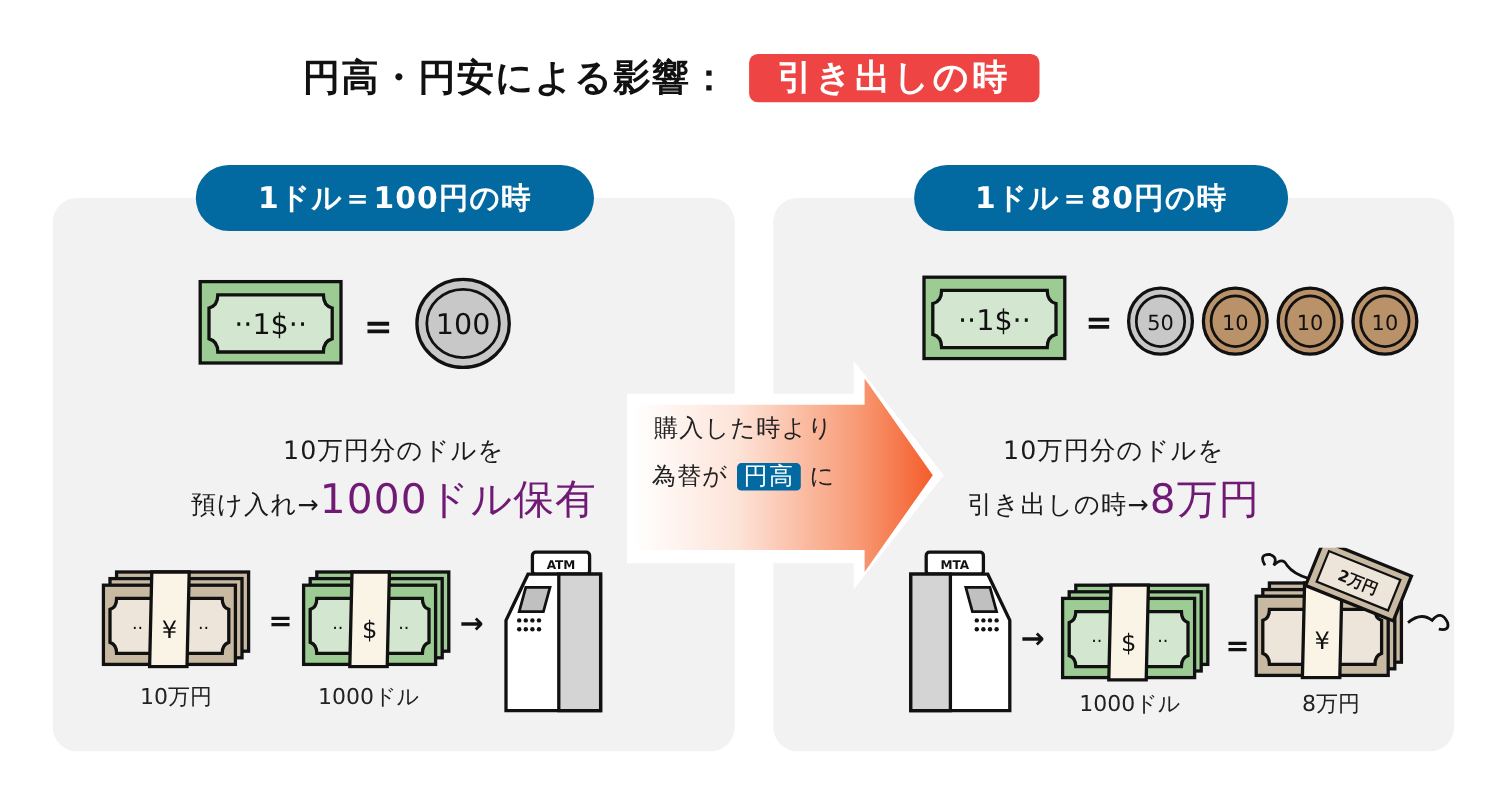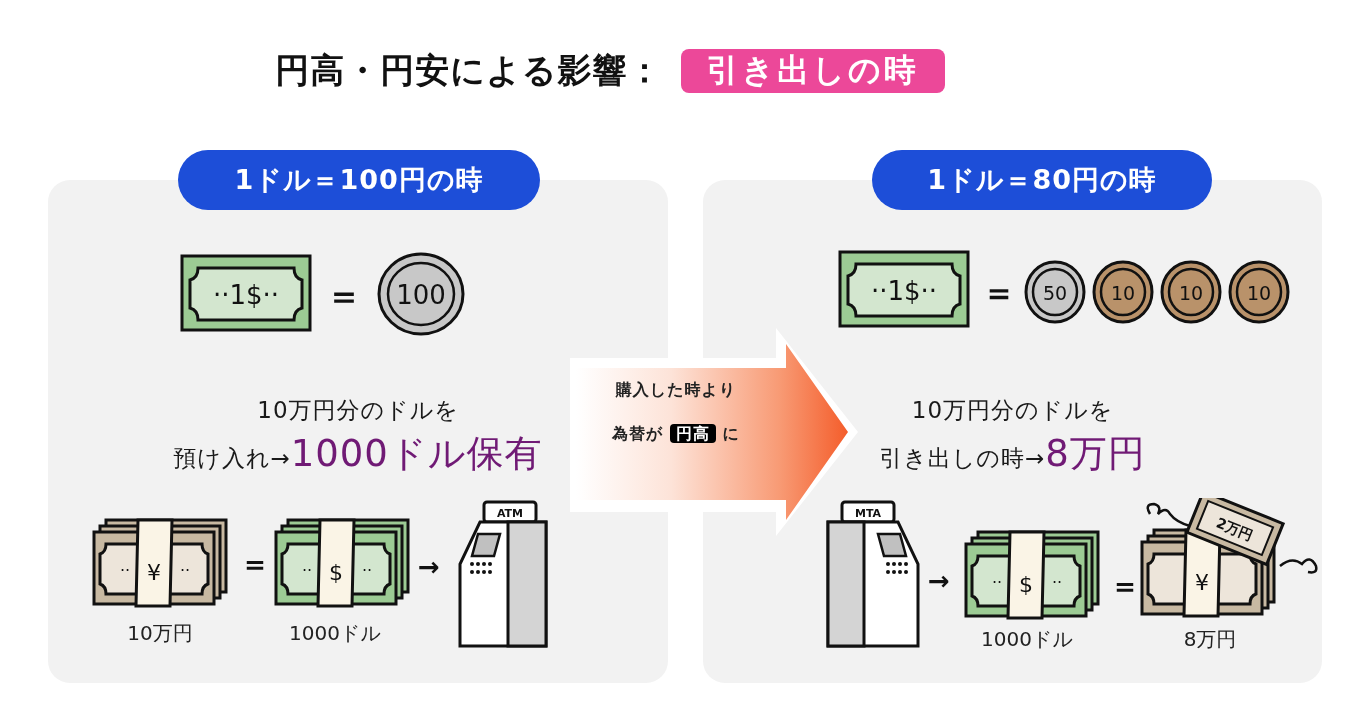--- a/index.html
+++ b/index.html
@@ -1,41 +1,41 @@
 <!DOCTYPE html>
 <html><head>
 <meta charset="utf-8">
 <style>
   * { box-sizing: border-box; margin: 0; padding: 0; }
   html, body { width: 1370px; height: 724px; background: #ffffff; overflow: hidden; }
   body { position: relative; font-family: "DejaVu Sans", "Liberation Sans", sans-serif; color: #1a1a1a; }
 
   .title-row { position: absolute; top: 48px; left: 0; width: 1220px; display: flex; justify-content: center; align-items: center; gap: 18px; }
   .title-main { font-size: 34px; font-weight: bold; letter-spacing: 1px; color: #111; }
-  .title-tag { background: #ec4899; color: #fff; font-size: 32px; font-weight: bold; padding: 0 26px; border-radius: 8px; letter-spacing: 3px; }
+  .title-tag { background: #ef4444; color: #fff; font-size: 32px; font-weight: bold; padding: 0 26px; border-radius: 8px; letter-spacing: 3px; }
 
   .panel { position: absolute; top: 180px; height: 503px; background: #f2f2f2; border-radius: 22px; }
   .panel.left { left: 48px; width: 620px; }
   .panel.right { left: 703px; width: 619px; }
 
-  .pill { position: absolute; top: 150px; height: 60px; background: #1d4ed8; color: #fff; border-radius: 30px; font-size: 27px; font-weight: bold; display: flex; align-items: center; justify-content: center; letter-spacing: 1px; }
+  .pill { position: absolute; top: 150px; height: 60px; background: #0369a1; color: #fff; border-radius: 30px; font-size: 27px; font-weight: bold; display: flex; align-items: center; justify-content: center; letter-spacing: 1px; }
   .pill.left { left: 178px; width: 362px; }
-  .pill.right { left: 872px; width: 340px; }
+  .pill.right { left: 831px; width: 340px; }
 
   .svg-abs { position: absolute; }
 
   .desc { position: absolute; text-align: center; font-size: 23px; font-weight: normal; line-height: 44px; color: #1a1a1a; letter-spacing: 1px; }
   .desc .hl { color: #701a75; font-size: 37px; }
   .desc.left { left: 48px; width: 620px; top: 388px; }
   .desc.right { left: 703px; width: 619px; top: 388px; }
 
   .caption { position: absolute; font-size: 20px; color: #222; text-align: center; }
 
-  .arrow-text { position: absolute; left: 566px; top: 368px; width: 220px; text-align: center; font-size: 16px; font-weight: bold; line-height: 44px; color: #222; letter-spacing: 1px; }
-  .arrow-text .tag { background: #000000; color: #fff; padding: 0 6px; border-radius: 4px; }
+  .arrow-text { position: absolute; left: 566px; top: 368px; width: 220px; text-align: center; font-size: 22px; font-weight: normal; line-height: 44px; color: #222; letter-spacing: 1px; }
+  .arrow-text .tag { background: #0369a1; color: #fff; padding: 0 6px; border-radius: 4px; }
 
   .glyph { position: absolute; font-weight: bold; color: #111; }
 </style>
 </head>
 <body>
 
 <div class="title-row">
   <span class="title-main">円高・円安による影響：</span>
   <span class="title-tag">引き出しの時</span>
 </div>

